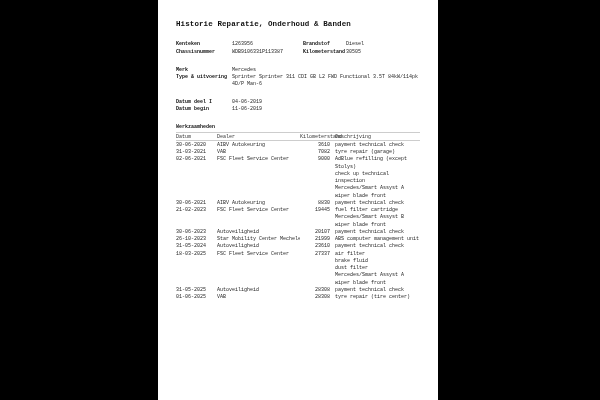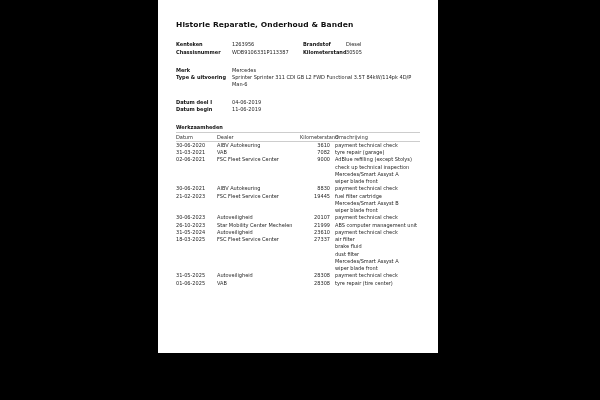--- a/index.html
+++ b/index.html
@@ -3,22 +3,22 @@
 <meta charset="utf-8">
 <style>
   html,body{margin:0;padding:0;}
   body{
     width:600px;height:400px;overflow:hidden;position:relative;
     background:#000;
     font-family:"DejaVu Sans","Liberation Sans",sans-serif;
   }
   .backdrop{position:absolute;inset:0;background:#000;}
   .doc-page{
-    position:absolute;left:158px;top:0;width:280px;height:353px;
-    background:#ffffff;overflow:hidden;
+    position:absolute;left:158px;top:0;width:280px;height:400px;
+    background:#ffffff;overflow:hidden;font-family:Liberation Mono, monospace;
   }
   .doc-inner{
     width:560px;height:800px;
     transform:scale(0.5);transform-origin:0 0;
     box-sizing:border-box;
     padding:40px 36px 0 36px;
     color:#1f1f1f;
   }
   .doc-title{
     font-size:15px;font-weight:bold;color:#111;

